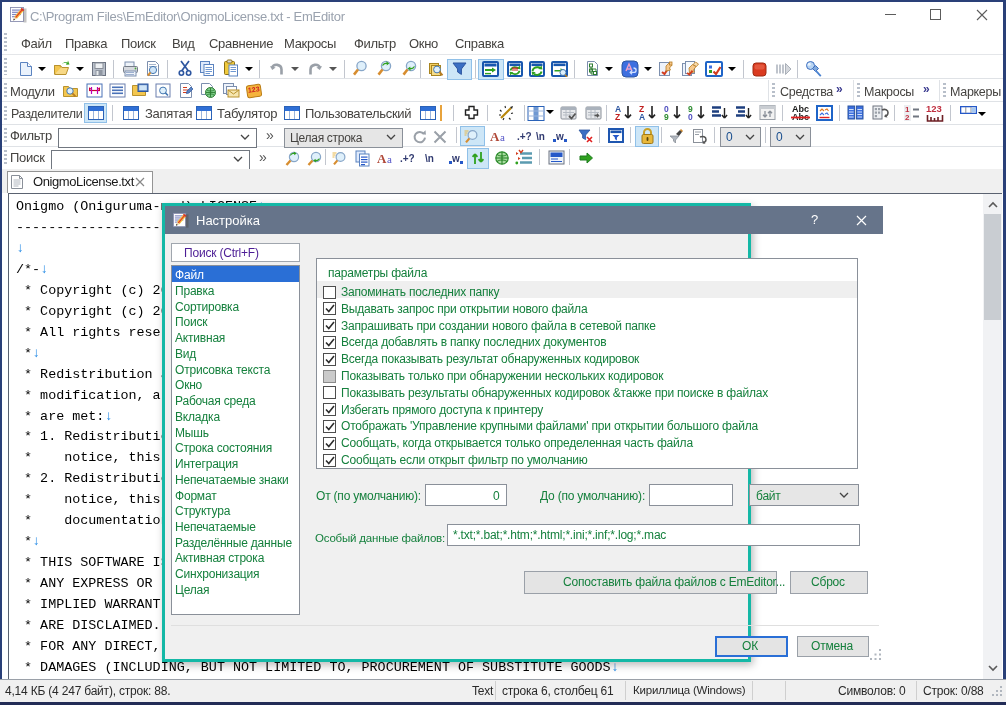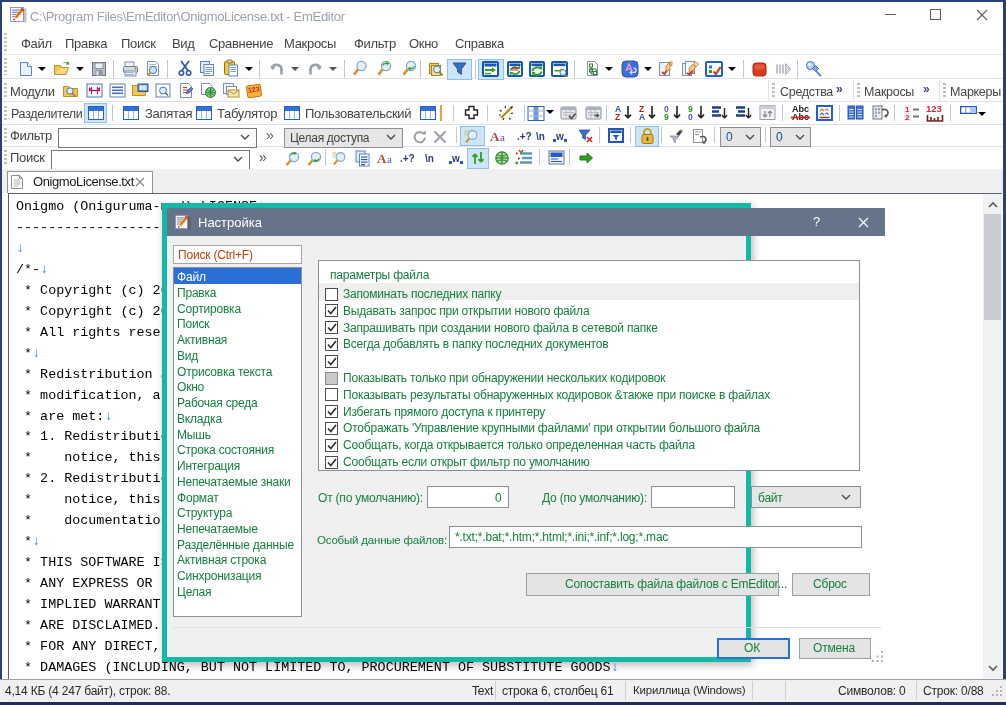--- a/index.html
+++ b/index.html
@@ -427,21 +427,21 @@
 
 <div class="grip" style="top:128px;height:15px"></div>
 <div class="a" style="left:2px;top:146px;width:1001px;height:1px;background:#dfe2e6"></div>
 <div class="t" style="left:10px;top:128px">Фильтр</div>
 <div class="a" style="left:58px;top:128px;width:199px;height:20px;border:1px solid #717780;background:#fff"></div>
 <svg class="a" style="left:240px;top:134px" width="10" height="7">
     <path d="M1 1l4 4 4-4" stroke="#444" stroke-width="1.3" fill="none"></path>
   </svg>
 <div class="t" style="left:266px;top:127px;color:#555;font-size:14px">»</div>
 <div class="a" style="left:284px;top:128px;width:119px;height:20px;border:1px solid #8a9099;background:#e6e6e6"></div>
-<div class="t" style="left:290px;top:131px;font-size:12px">Целая доступа</div>
+<div class="t" style="left:290px;top:131px;font-size:12px">Целая строка</div>
 <svg class="a" style="left:386px;top:134px" width="10" height="7">
     <path d="M1 1l4 4 4-4" stroke="#444" stroke-width="1.3" fill="none"></path>
   </svg>
 <svg class="a" style="left:412px;top:129px" width="15" height="15">
     <path d="M12 5A5.2 5.2 0 1 0 13 8.6" fill="none" stroke="#9aa0a8" stroke-width="2"></path>
     <path d="M13.6 1.2l.3 4.6-4.4-.8z" fill="#9aa0a8"></path>
   </svg>
 <svg class="a" style="left:433px;top:130px" width="14" height="14">
     <path d="M1.5 1.5l11 11M12.5 1.5l-11 11" stroke="#9aa0a8" stroke-width="2"></path>
   </svg>
@@ -646,21 +646,21 @@
     <g fill="#b0b6be">
       <rect x="8" y="0" width="2" height="2"></rect>
       <rect x="8" y="4" width="2" height="2"></rect>
       <rect x="8" y="8" width="2" height="2"></rect>
       <rect x="4" y="4" width="2" height="2"></rect>
       <rect x="4" y="8" width="2" height="2"></rect>
       <rect x="0" y="8" width="2" height="2"></rect>
     </g>
   </svg>
 
-<div class="a" style="left:162px;top:203px;width:589px;height:459px;background:#f0f0f0;border:5px solid #14b8a6;box-shadow:2px 3px 8px rgba(0,0,0,0.28)">
+<div class="a" style="left:162px;top:203px;width:589px;height:459px;background:#f0f0f0;border:3px solid #14b8a6;box-shadow:2px 3px 8px rgba(0,0,0,0.28)">
 <div class="a" style="left:0;top:0;width:718px;height:28px;background:#66748a"></div>
 <svg class="a" style="left:7px;top:6px" width="17" height="17" viewBox="0 0 18 18">
       <rect x="1.5" y="1.5" width="13" height="14" fill="#fff" stroke="#8a8fb0" stroke-width=".9"></rect>
       <rect x="3" y="3.5" width="9" height="1.2" fill="#7f86c0"></rect>
       <rect x="3" y="5.7" width="9" height="1.2" fill="#7f86c0"></rect>
       <rect x="3" y="7.9" width="9" height="1.2" fill="#7f86c0"></rect>
       <rect x="3" y="10.1" width="6" height="1.2" fill="#7f86c0"></rect>
       <rect x="14.5" y="2.5" width="3" height="14" fill="#555" opacity=".6"></rect>
       <g transform="rotate(40 8 9)">
         <rect x="7" y="1" width="3.4" height="11" fill="#f5c23c"></rect>
@@ -670,21 +670,21 @@
         <rect x="7" y="0.4" width="3.4" height="1.8" fill="#d2342a"></rect>
       </g>
     </svg>
 <div class="a" style="left:31px;top:7px;font-size:13px;color:#fff;white-space:nowrap">Настройка</div>
 <div class="a" style="left:646px;top:6px;font-size:13px;color:#fff">?</div>
 <svg class="a" style="left:691px;top:9px" width="11" height="11">
       <path d="M1 1l9 9M10 1l-9 9" stroke="#fff" stroke-width="1.2"></path>
     </svg>
 
 <div class="a" style="left:6px;top:37px;width:129px;height:19px;background:#fff;border:1px solid #a0a6ae"></div>
-<div class="dlg-t" style="left:11px;top:40px;color:#c2410c">Поиск (Ctrl+F)</div>
+<div class="dlg-t" style="left:19px;top:40px;color:#4c1d95">Поиск (Ctrl+F)</div>
 
 <div class="a" style="left:6px;top:59px;width:129px;height:350px;background:#fff;border:1px solid #8a9099"></div>
 <div class="a" style="left:7px;top:60px;width:127px;height:16px;background:#2a6fd6"></div>
 <div class="dlg-t" style="left:10px;top:62px;color:#fff">Файл</div>
 <div class="dlg-t" style="left:10px;top:78px">Правка</div>
 <div class="dlg-t" style="left:10px;top:93.7px">Сортировка</div>
 <div class="dlg-t" style="left:10px;top:109.4px">Поиск</div>
 <div class="dlg-t" style="left:10px;top:125.2px">Активная</div>
 <div class="dlg-t" style="left:10px;top:140.9px">Вид</div>
 <div class="dlg-t" style="left:10px;top:156.6px">Отрисовка текста</div>
@@ -720,20 +720,21 @@
 <div class="dlg-t" style="left:176px;top:112.6px">Запрашивать при создании нового файла в сетевой папке</div>
 <div class="cb" style="left:158px;top:129.9px"></div>
     <svg class="a" style="left:160px;top:131.9px" width="10" height="9">
       <path class="chk" d="M1 4.5l2.8 3L9 1"></path>
     </svg>
 <div class="dlg-t" style="left:176px;top:129.4px">Всегда добавлять в папку последних документов</div>
 <div class="cb" style="left:158px;top:146.7px"></div>
     <svg class="a" style="left:160px;top:148.7px" width="10" height="9">
       <path class="chk" d="M1 4.5l2.8 3L9 1"></path>
     </svg>
+<div class="dlg-t" style="left:176px;top:146.2px">Всегда показывать результат обнаруженных кодировок</div>
 <div class="cb" style="left:158px;top:163.5px;background:#cacaca;border-color:#8a8a8a"></div>
 <div class="dlg-t" style="left:176px;top:163px">Показывать только при обнаружении нескольких кодировок</div>
 <div class="cb" style="left:158px;top:180.3px"></div>
 <div class="dlg-t" style="left:176px;top:179.8px">Показывать результаты обнаруженных кодировок &amp;также при поиске в файлах</div>
 <div class="cb" style="left:158px;top:197.1px"></div>
     <svg class="a" style="left:160px;top:199.1px" width="10" height="9">
       <path class="chk" d="M1 4.5l2.8 3L9 1"></path>
     </svg>
 <div class="dlg-t" style="left:176px;top:196.6px">Избегать прямого доступа к принтеру</div>
 <div class="cb" style="left:158px;top:213.9px"></div>

